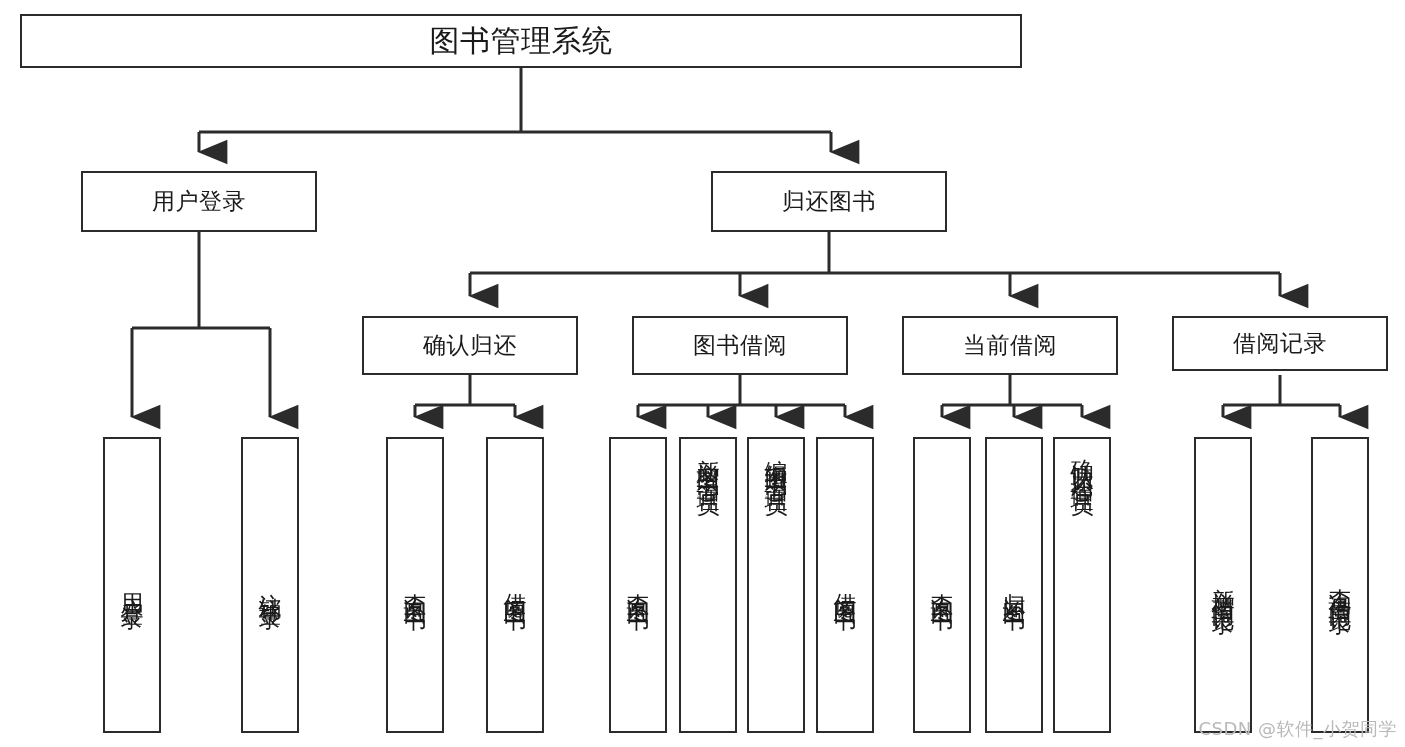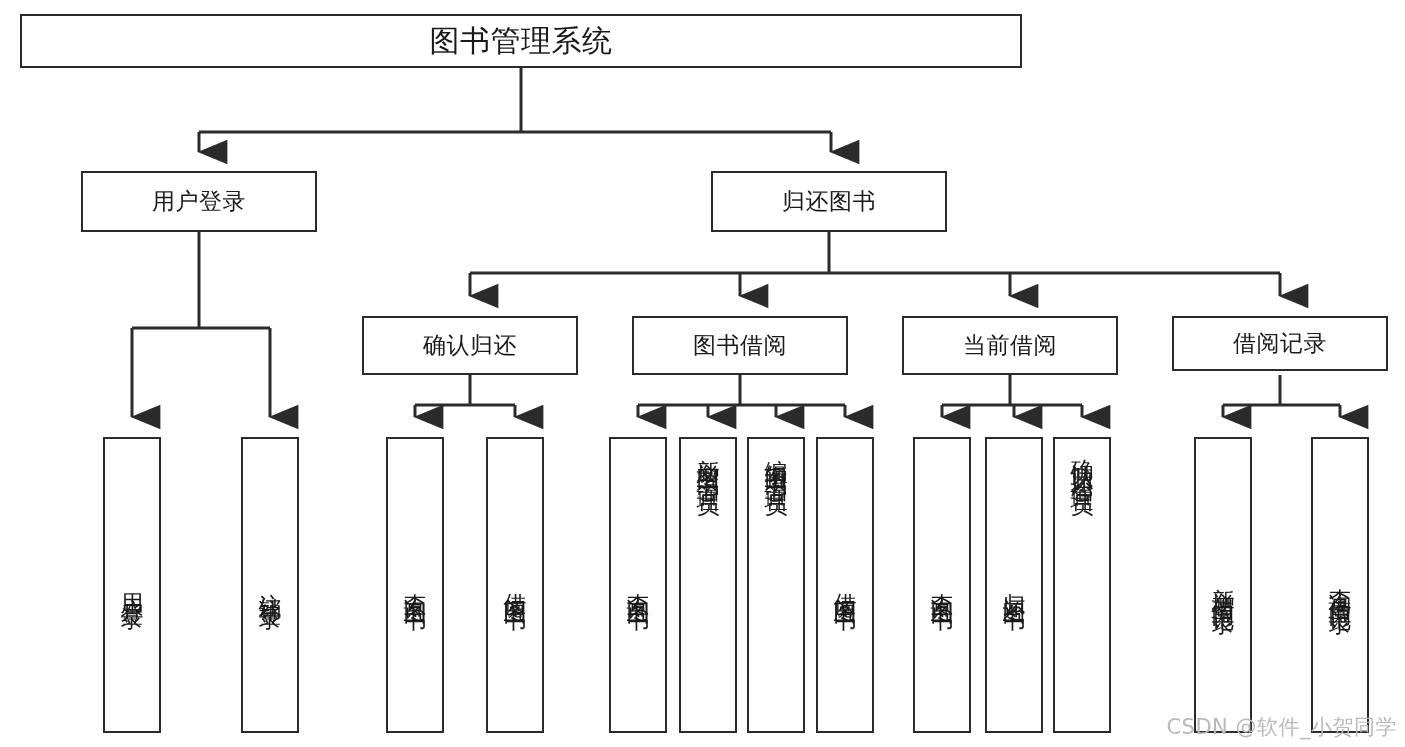--- a/index.html
+++ b/index.html
@@ -62,21 +62,21 @@
     line-height: 1;
     white-space: nowrap;
   }
   .node.vert.mid .label {
     padding-top: 0px;
   }
   .watermark {
     position: absolute;
     right: 8px;
     bottom: 6px;
-    font-size: 21px;
+    font-size: 18px;
     color: #b9b9b9;
     letter-spacing: 0.5px;
     white-space: nowrap;
     user-select: none;
   }
 </style>
 </head>
 <body>
 
 <div id="canvas">

